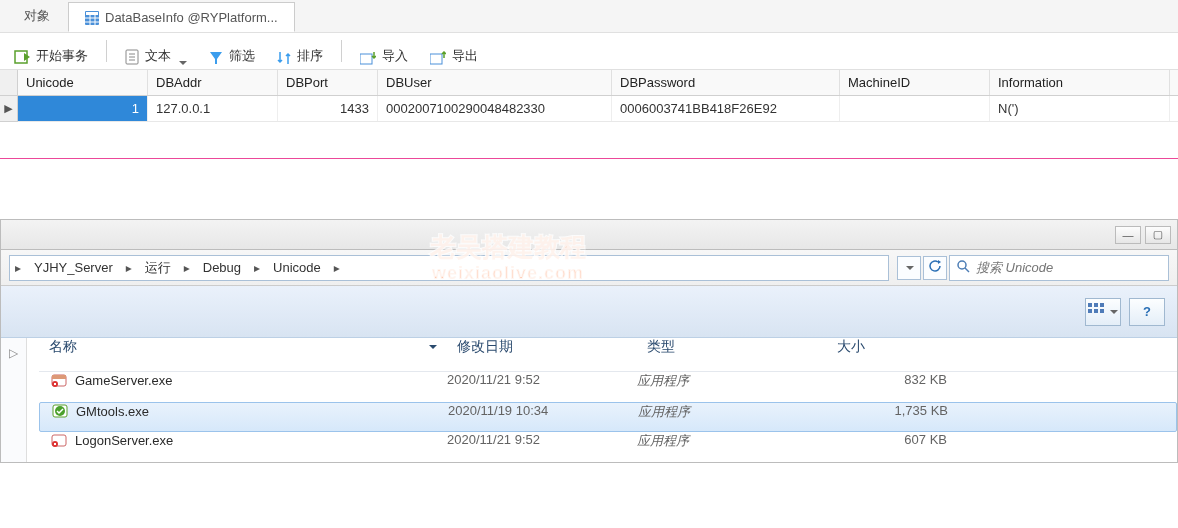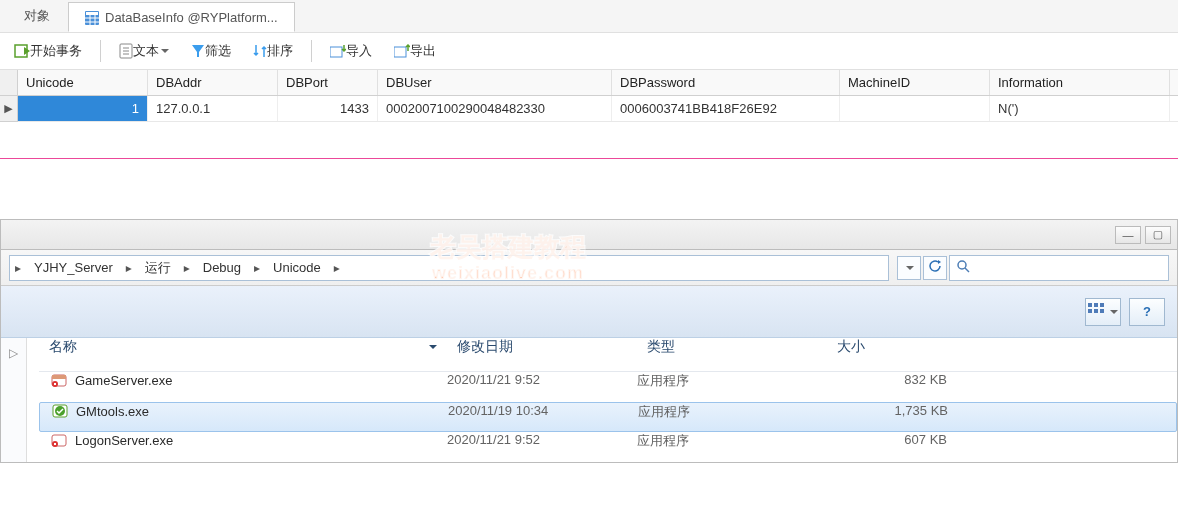--- a/index.html
+++ b/index.html
@@ -51,22 +51,22 @@
     align-items: center;
     height: 38px;
     padding: 0 10px;
     gap: 14px;
     border-top: 1px solid #e0e0e0;
     border-bottom: 1px solid #e0e0e0;
     background: #fff;
   }
   .toolbar .tbtn {
     display: inline-flex;
-    align-items: center;
-    gap: 0;
+    align-items: flex-end;
+    gap: 6px;
     color: #333;
     cursor: pointer;
     height: 28px;
     padding: 0 4px;
   }
   .toolbar .sep {
     width: 1px;
     height: 22px;
     background: #d0d0d0;
   }
@@ -317,21 +317,21 @@
   }
   .fi {
     width: 20px;
     display: inline-flex;
     align-items: center;
     justify-content: center;
     margin-right: 6px;
   }
   .fc1 { width: 398px; display: flex; align-items: center; color: #2a2a2a; }
   .fc2 { width: 190px; color: #636363; }
-  .fc3 { width: 190px; color: #636363; }
+  .fc3 { width: 190px; color: #636363; font-style: italic; }
   .fc4 { width: 120px; text-align: right; color: #636363; }
 
   .watermark {
     position: absolute;
     left: 430px;
     top: 232px;
     pointer-events: none;
     font-weight: bold;
     text-align: center;
     line-height: 1.2;
@@ -487,20 +487,21 @@
             </svg>
         </span>
       </div>
       <div class="search-box">
         <span>
           <svg width="14" height="14">
               <circle cx="6" cy="6" r="4" fill="none" stroke="#4c7db5" stroke-width="1.5"></circle>
               <line x1="9" y1="9" x2="13" y2="13" stroke="#4c7db5" stroke-width="1.5"></line>
             </svg>
         </span>
+        <input type="text" placeholder="搜索 Unicode" style="">
       </div>
     </div>
   </div>
 
   <div class="exp-toolbar">
     <div class="view-btn">
       <span>
         <svg width="18" height="14">
             <rect x="0" y="0" width="4" height="4" fill="#4e7bb8"></rect>
             <rect x="6" y="0" width="4" height="4" fill="#4e7bb8"></rect>

